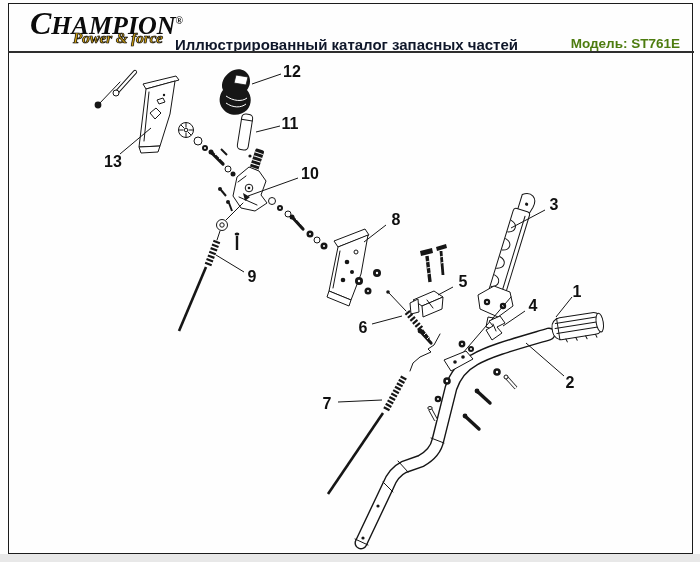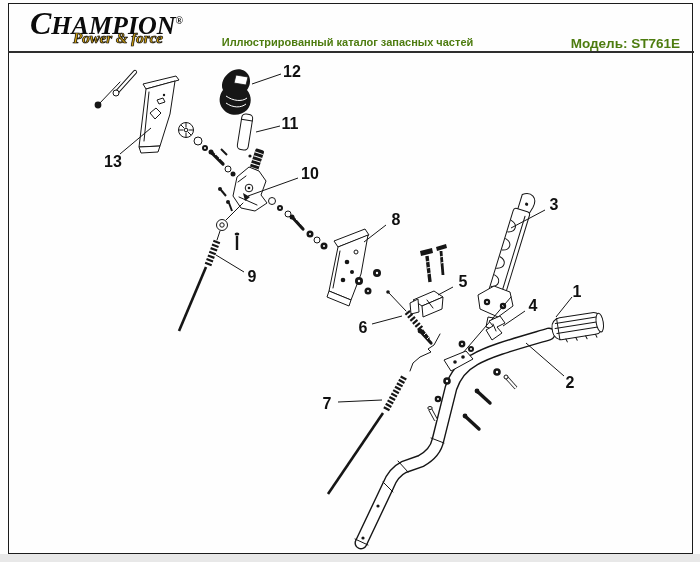--- a/index.html
+++ b/index.html
@@ -10,22 +10,22 @@
   .header-rule{position:absolute;left:8px;top:51px;width:686px;height:2px;background:#2e2e2e;}
   .brand{position:absolute;left:30px;top:5px;font-family:"Liberation Serif",serif;
         font-style:italic;font-weight:bold;font-size:26px;color:#0b0b0b;
         letter-spacing:0px;white-space:nowrap;}
   .brand .initial{font-size:32px;}
   .brand .reg{font-size:10px;vertical-align:super;font-style:normal;}
   .tagline{position:absolute;left:47px;top:30px;width:116px;text-align:right;
         font-family:"Liberation Serif",serif;font-style:italic;font-weight:bold;
         font-size:15px;color:#d4a20c;-webkit-text-stroke:0.7px #151515;
         text-shadow:0 0 1px #151515;white-space:nowrap;}
-  .doc-title{position:absolute;left:175px;top:36px;width:345px;text-align:center;
-        font-size:11px;font-weight:bold;color:#4d7c0f;}
+  .doc-title{position:absolute;left:175px;top:36px;width:345px;
+        font-size:15px;font-weight:bold;color:#0f172a;}
   .model{position:absolute;right:20px;top:36px;font-size:13.5px;font-weight:bold;color:#4d7c0f;}
   svg.diagram{position:absolute;left:0;top:0;}
   .ln{stroke:#161616;fill:none;stroke-width:1;stroke-linecap:round;stroke-linejoin:round;}
   .wh{fill:#ffffff;stroke:#161616;stroke-width:1;stroke-linejoin:round;}
   .bk{fill:#161616;stroke:none;}
   .coil{stroke:#161616;fill:none;stroke-dasharray:2.2 1.7;}
   .co{font:bold 16px "Liberation Sans",sans-serif;fill:#101010;}
 </style>
 </head>
 <body>

